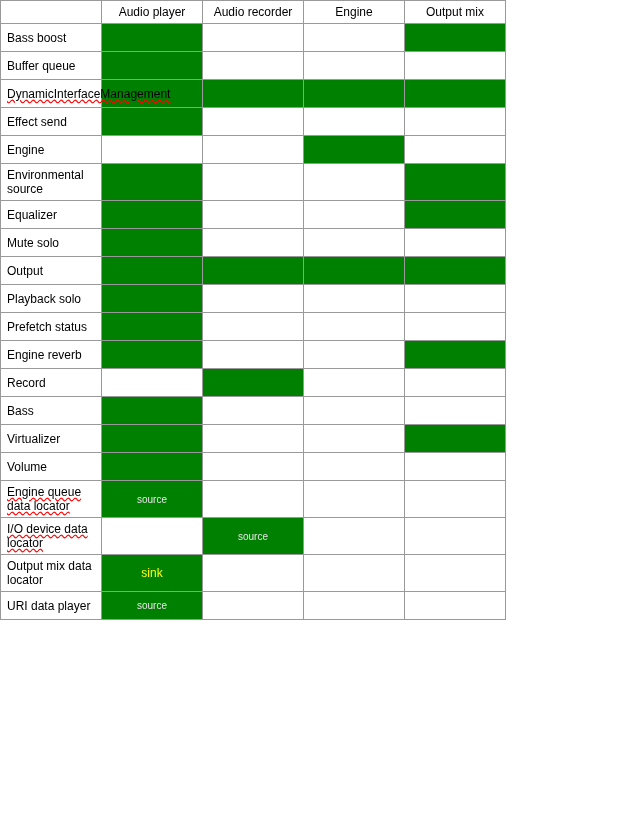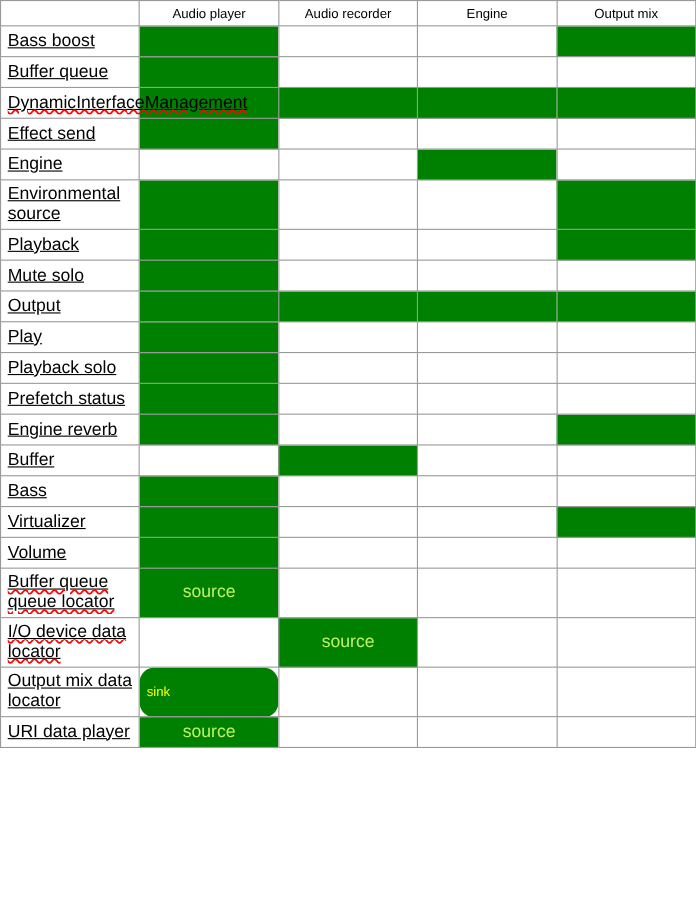--- a/index.html
+++ b/index.html
@@ -3,61 +3,60 @@
   <meta charset="utf-8">
   <style>
     * { box-sizing: border-box; margin: 0; padding: 0; }
     body {
       font-family: Arial, sans-serif;
       font-size: 12px;
       background: #fff;
       width: 633px;
     }
     table {
-      width: 633px;
+      width: 506px;
       border-collapse: collapse;
       table-layout: fixed;
     }
     th, td {
       border: 1px solid #999;
       padding: 4px 6px;
       vertical-align: middle;
     }
     th {
       text-align: center;
       font-weight: normal;
       background: #fff;
     }
     td.row-label {
       background: #fff;
       width: 130px;
-      font-size: 16px;
-      text-decoration: underline;
+      font-size: 12px;
     }
     td.cell {
       width: 125px;
       height: 28px;
     }
     td.cell.green {
       background-color: #008000;
     }
     td.cell.white {
       background-color: #ffffff;
     }
     td.cell.source-label {
       background-color: #008000;
-      color: #bef264;
+      color: #e5e5e5;
       text-align: center;
-      font-size: 16px;
+      font-size: 10px;
     }
     td.cell.sink-label {
       background-color: #008000;
       color: #ffff00;
+      text-align: center;
       font-size: 12px;
-      border-radius: 13px;
     }
     .underline-red {
       text-decoration: underline;
       text-decoration-color: red;
       text-decoration-style: wavy;
     }
   </style>
 </head>
 <body>
 
@@ -108,48 +107,41 @@
         <td class="cell white"></td>
       </tr>
       <tr>
         <td class="row-label">Environmental source</td>
         <td class="cell green"></td>
         <td class="cell white"></td>
         <td class="cell white"></td>
         <td class="cell green"></td>
       </tr>
       <tr>
-        <td class="row-label">Playback</td>
+        <td class="row-label">Equalizer</td>
         <td class="cell green"></td>
         <td class="cell white"></td>
         <td class="cell white"></td>
         <td class="cell green"></td>
       </tr>
       <tr>
         <td class="row-label">Mute solo</td>
         <td class="cell green"></td>
         <td class="cell white"></td>
         <td class="cell white"></td>
         <td class="cell white"></td>
       </tr>
       <tr>
         <td class="row-label">Output</td>
         <td class="cell green"></td>
         <td class="cell green"></td>
         <td class="cell green"></td>
         <td class="cell green"></td>
       </tr>
       <tr>
-        <td class="row-label">Play</td>
-        <td class="cell green"></td>
-        <td class="cell white"></td>
-        <td class="cell white"></td>
-        <td class="cell white"></td>
-      </tr>
-      <tr>
         <td class="row-label">Playback solo</td>
         <td class="cell green"></td>
         <td class="cell white"></td>
         <td class="cell white"></td>
         <td class="cell white"></td>
       </tr>
       <tr>
         <td class="row-label">Prefetch status</td>
         <td class="cell green"></td>
         <td class="cell white"></td>
@@ -157,21 +149,21 @@
         <td class="cell white"></td>
       </tr>
       <tr>
         <td class="row-label">Engine reverb</td>
         <td class="cell green"></td>
         <td class="cell white"></td>
         <td class="cell white"></td>
         <td class="cell green"></td>
       </tr>
       <tr>
-        <td class="row-label">Buffer</td>
+        <td class="row-label">Record</td>
         <td class="cell white"></td>
         <td class="cell green"></td>
         <td class="cell white"></td>
         <td class="cell white"></td>
       </tr>
       <tr>
         <td class="row-label">Bass</td>
         <td class="cell green"></td>
         <td class="cell white"></td>
         <td class="cell white"></td>
@@ -185,21 +177,21 @@
         <td class="cell green"></td>
       </tr>
       <tr>
         <td class="row-label">Volume</td>
         <td class="cell green"></td>
         <td class="cell white"></td>
         <td class="cell white"></td>
         <td class="cell white"></td>
       </tr>
       <tr>
-        <td class="row-label"><span class="underline-red">Buffer queue queue locator</span></td>
+        <td class="row-label"><span class="underline-red">Engine queue data locator</span></td>
         <td class="cell source-label">source</td>
         <td class="cell white"></td>
         <td class="cell white"></td>
         <td class="cell white"></td>
       </tr>
       <tr>
         <td class="row-label"><span class="underline-red">I/O device data locator</span></td>
         <td class="cell white"></td>
         <td class="cell source-label">source</td>
         <td class="cell white"></td>

